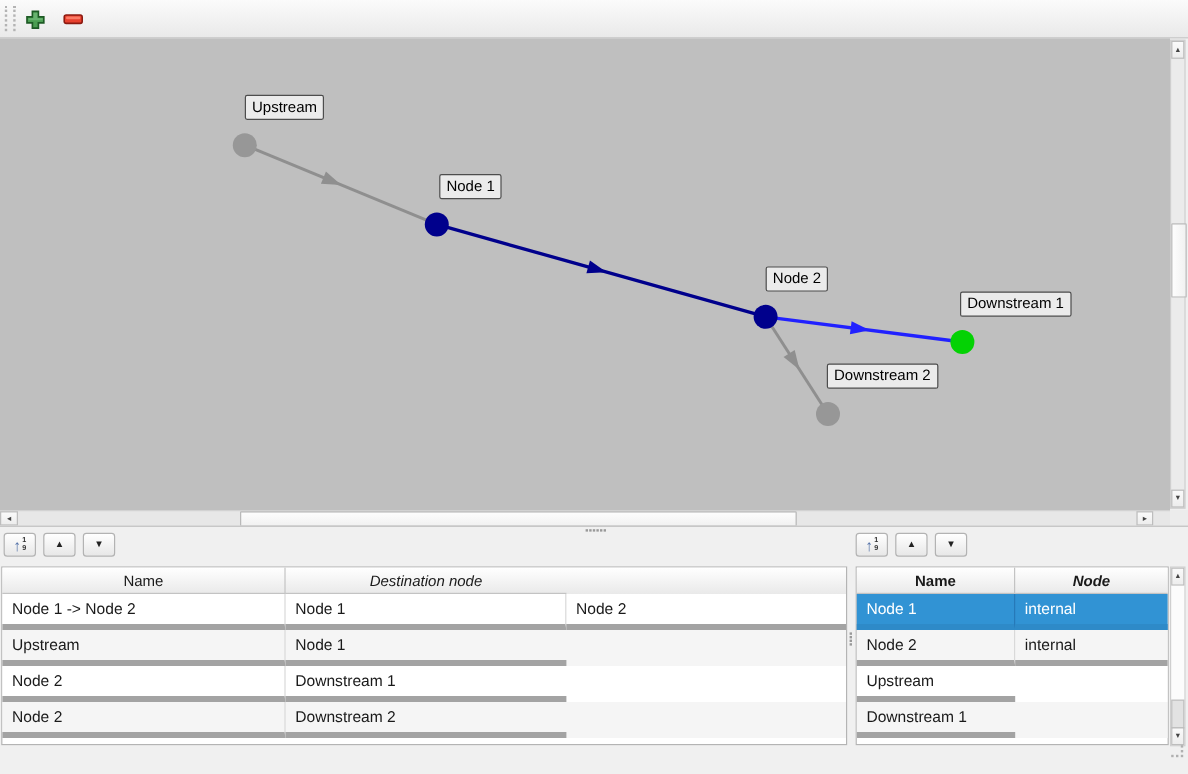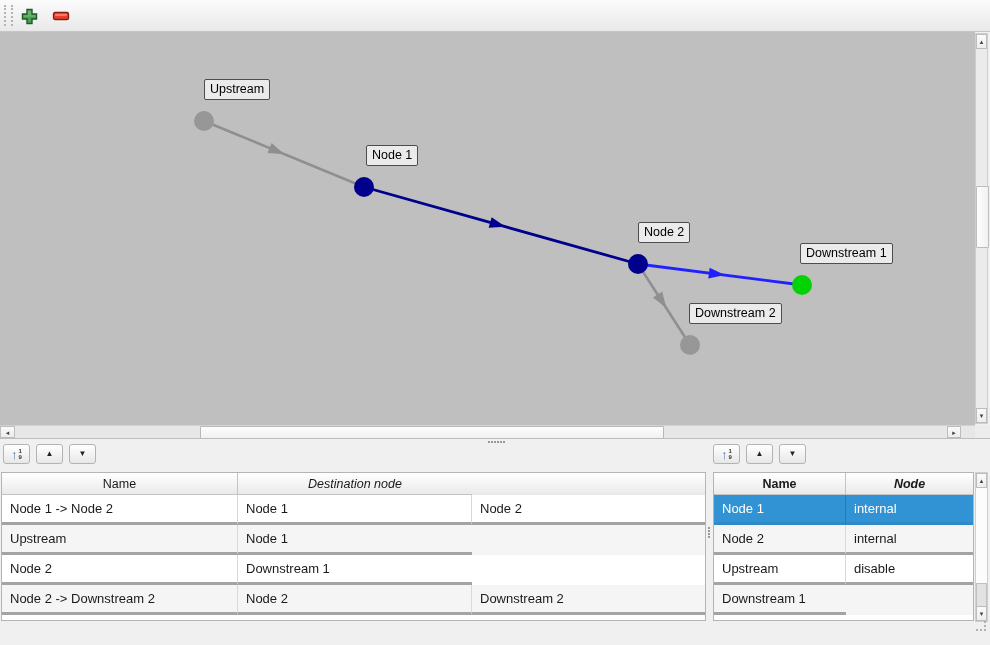--- a/index.html
+++ b/index.html
@@ -102,21 +102,21 @@
   .th{
     border-right:1px solid #c3c3c3;border-bottom:1px solid #c3c3c3;
     display:flex;align-items:center;justify-content:center;
     font-size:12.5px;color:#1a1a1a;overflow:hidden;white-space:nowrap;
   }
   .th:last-child{border-right:none;font-style:italic;}
   .t-right .th{font-weight:bold;}
   .trow{display:grid;height:30px;background:#fff;}
   .trow:nth-child(odd){background:#f5f5f5;}
   .cell{
-    border-right:1px solid #d9d9d9;border-bottom:3px solid #a3a3a3;
+    border-right:1px solid #d9d9d9;border-bottom:5px solid #a3a3a3;
     display:flex;align-items:center;padding-left:8px;
     font-size:13px;white-space:nowrap;overflow:hidden;
   }
   .cell:last-child{border-right:none;}
   .t-left .trow{grid-template-columns:236px 234px auto;}
   .t-left .thead{grid-template-columns:236px 234px auto;}
   .t-right .trow{grid-template-columns:132px auto;}
   .t-right .thead{grid-template-columns:132px auto;}
   .trow.selected{background:#3193d4 !important;color:#fff;}
   .trow.selected .cell{border-right-color:#2679b8;border-bottom-color:#2e8ac8;}
@@ -249,21 +249,20 @@
   </div>
   <div class="trow">
     <div class="cell">Upstream</div>
     <div class="cell">Node 1</div>
   </div>
   <div class="trow">
     <div class="cell">Node 2</div>
     <div class="cell">Downstream 1</div>
   </div>
   <div class="trow">
-    <div class="cell">Node 2 -&gt; Downstream 2</div>
     <div class="cell">Node 2</div>
     <div class="cell">Downstream 2</div>
   </div>
 </div>
 
 <div class="table-splitter"></div>
 
 <div class="table t-right">
   <div class="thead">
     <div class="th">Name</div>
@@ -272,21 +271,20 @@
   <div class="trow selected">
     <div class="cell">Node 1</div>
     <div class="cell">internal</div>
   </div>
   <div class="trow">
     <div class="cell">Node 2</div>
     <div class="cell">internal</div>
   </div>
   <div class="trow">
     <div class="cell">Upstream</div>
-    <div class="cell">disable</div>
   </div>
   <div class="trow">
     <div class="cell">Downstream 1</div>
   </div>
 </div>
 
 <div class="rt-scroll">
   <span class="sb-arrow up">▴</span>
   <span class="thumb"></span>
   <span class="sb-arrow down">▾</span>

